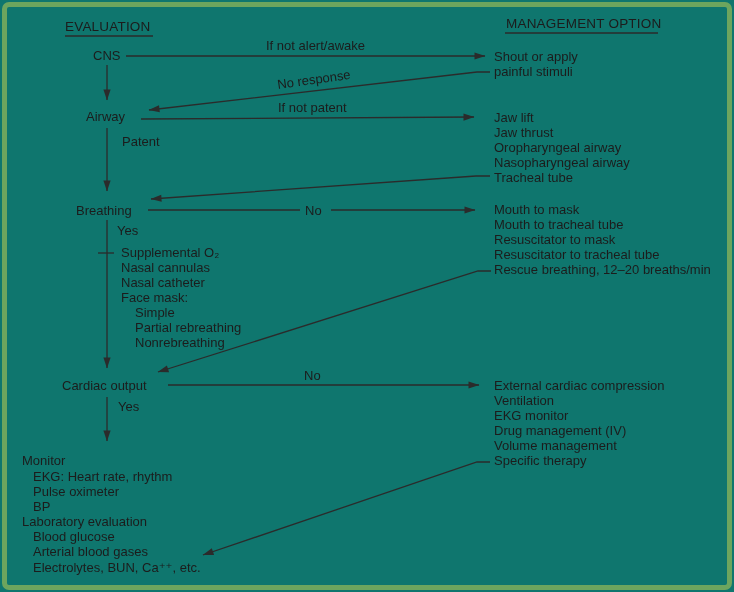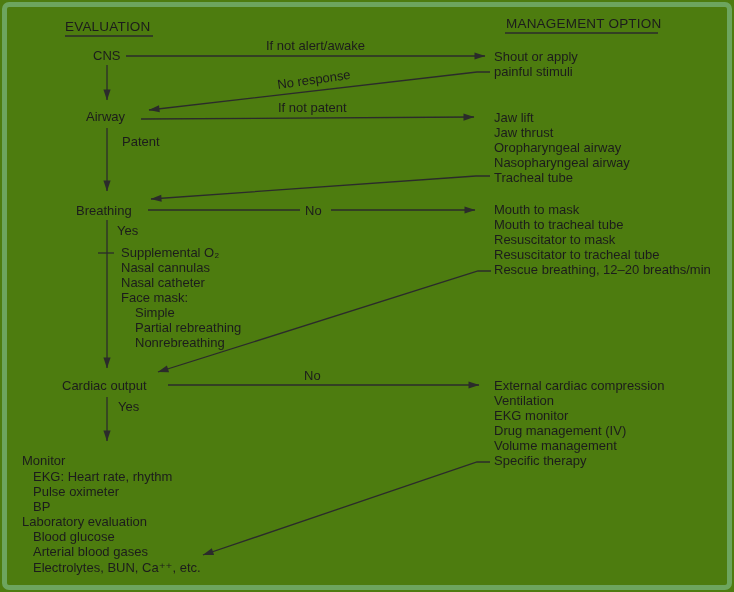--- a/index.html
+++ b/index.html
@@ -7,21 +7,21 @@
     padding: 0;
     background: #ffffff;
     width: 734px;
     height: 592px;
     font-family: "Liberation Sans", "DejaVu Sans", sans-serif;
   }
   .page {
     position: relative;
     width: 734px;
     height: 592px;
-    background: #4d7c0f;
+    background: #0f766e;
     overflow: hidden;
   }
   .frame {
     position: absolute;
     inset: 2px;
     border: 5px solid var(--border-color, #6da55e);
     border-radius: 7px;
     pointer-events: none;
   }
   svg { position: absolute; left: 0; top: 0; }

